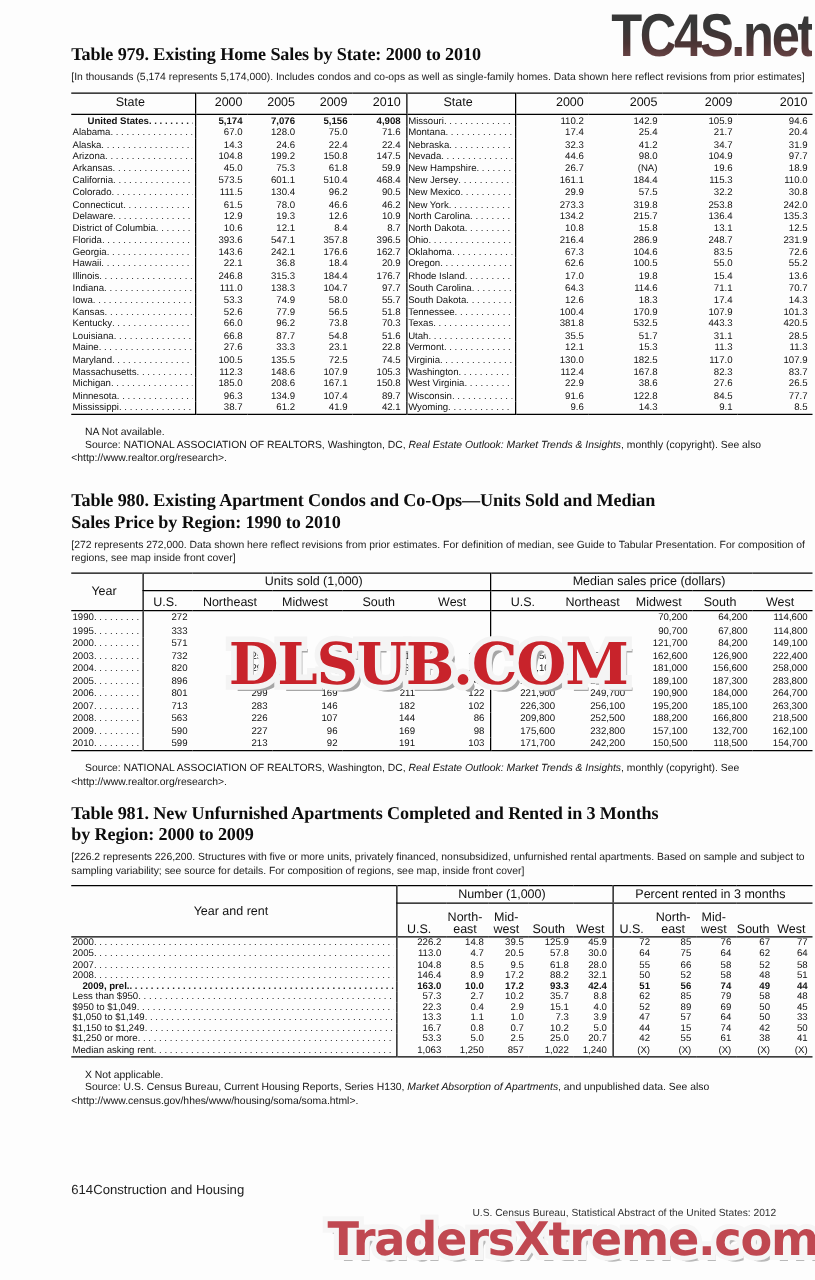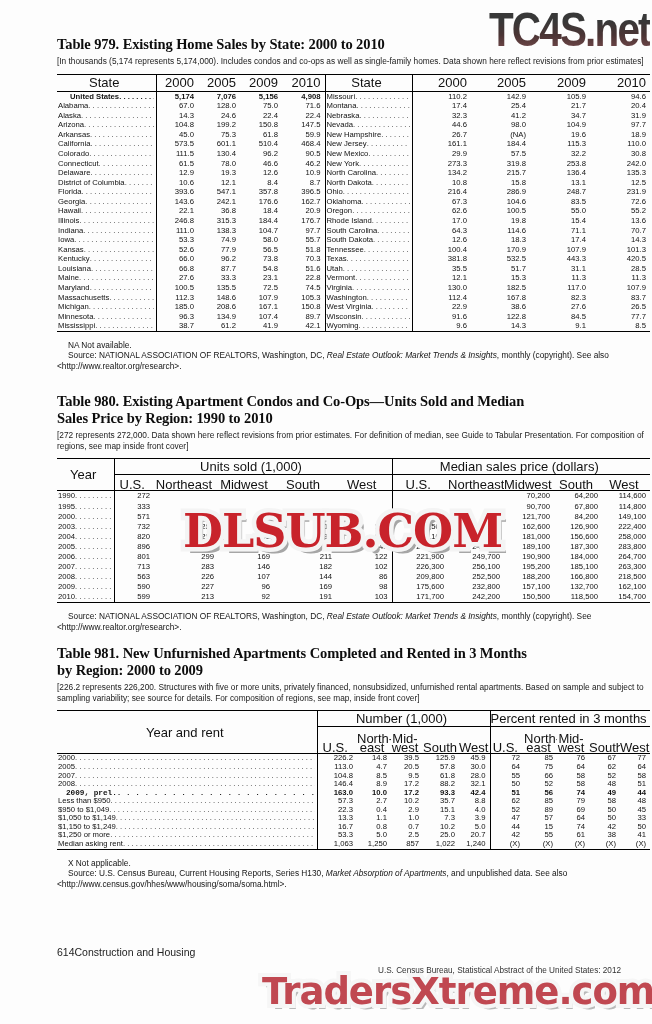--- a/index.html
+++ b/index.html
@@ -11,42 +11,42 @@
   #sec981{margin-top:13px;}
   .tbl-title{margin:0;font-family:"Liberation Serif",serif;font-weight:bold;
              font-size:14.5px;line-height:17px;letter-spacing:-0.1px;white-space:pre-line;color:#0d0d0d;}
   .note{font-size:8.3px;line-height:10.5px;margin:3px 0 7px;color:#1a1a1a;}
   .fn{margin:8px 0 0;text-indent:11px;font-size:8.3px;line-height:10.5px;}
   .src{margin:0;text-indent:11px;font-size:8.3px;line-height:10.5px;}
   .src.solo{margin-top:8px;}
   table{border-collapse:collapse;table-layout:fixed;width:100%;font-size:7.7px;color:#111;
         border-top:1.2px solid #000;border-bottom:1.6px solid #000;}
   th,td{white-space:nowrap;overflow:hidden;padding:0 4px 0 0;}
-  th{font-weight:normal;font-size:13px;}
+  th{font-weight:normal;font-size:10px;}
   .vl{border-left:1px solid #000;}
   .hb{border-bottom:1px solid #000;}
   .sh{text-align:center;height:16px;}
   .yh{text-align:right;height:16px;}
   .c{text-align:center;vertical-align:middle;}
   .grp{text-align:center;height:13px;border-bottom:1px solid #000;}
   .sub{text-align:center;vertical-align:bottom;padding-bottom:1px;white-space:pre-line;line-height:9px;}
   .t980 .sub{height:14px;}
   .t981 .sub{height:25px;}
   td.vc{text-align:right;}
   td.lc{text-align:left;padding:0 2px 0 1px;}
   .t979 tbody td{height:9.58px;line-height:9.58px;}
   .t980 tbody td{height:10.1px;line-height:10.1px;}
   .t981 tbody td{height:8.55px;line-height:8.55px;}
   .lbl{display:flex;}
   .lbl .t{white-space:nowrap;}
   .lbl .d{flex:1;overflow:hidden;white-space:nowrap;color:#222;}
   .lbl .d::before{content:" . . . . . . . . . . . . . . . . . . . . . . . . . . . . . . . . . . . . . . . . . . . . . . . . . . . . . . . . . . . . . . . . . . . . . . . . . . . . . . . . . .";}
   .b{font-weight:bold;}
   .ind .lbl{padding-left:12px;}
-  .ind2 .lbl{padding-left:8px;font-family:Liberation Mono, monospace;}
+  .ind2 .lbl{padding-left:8px;}
   
   .pgline{position:absolute;left:57px;top:946px;font-size:10.5px;color:#222;}
   .pgline .num{margin-right:0;}
   .credit{position:absolute;right:31px;top:966px;font-size:8.2px;color:#333;}
   
   .wm{position:absolute;z-index:9;white-space:nowrap;}
   .wm .back{position:absolute;left:0;top:0;color:#fff;}
   .wm .front{position:relative;}
   .wm-top{top:2px;right:2px;font-family:"Liberation Sans",sans-serif;font-weight:bold;
           font-size:44px;letter-spacing:-2px;transform:scale(0.92,1.1);transform-origin:top right;

